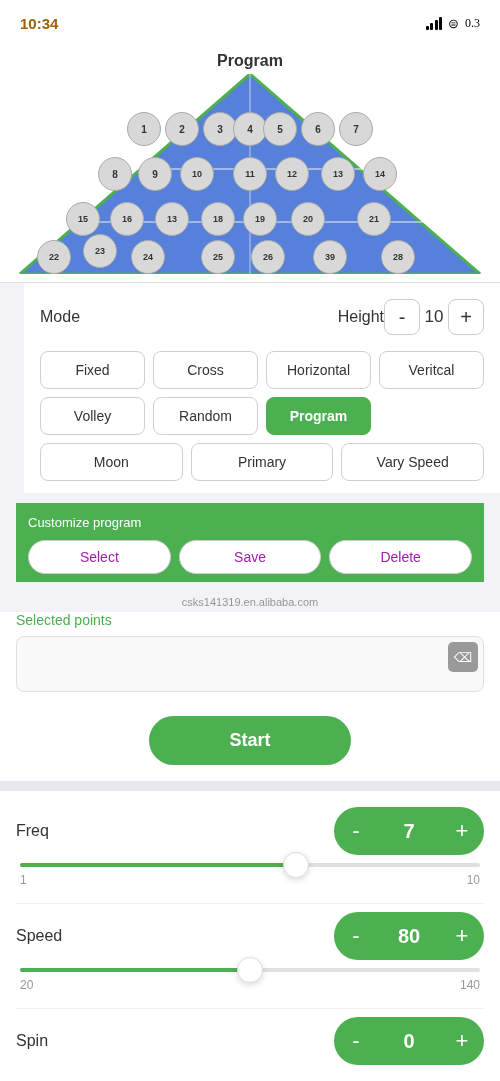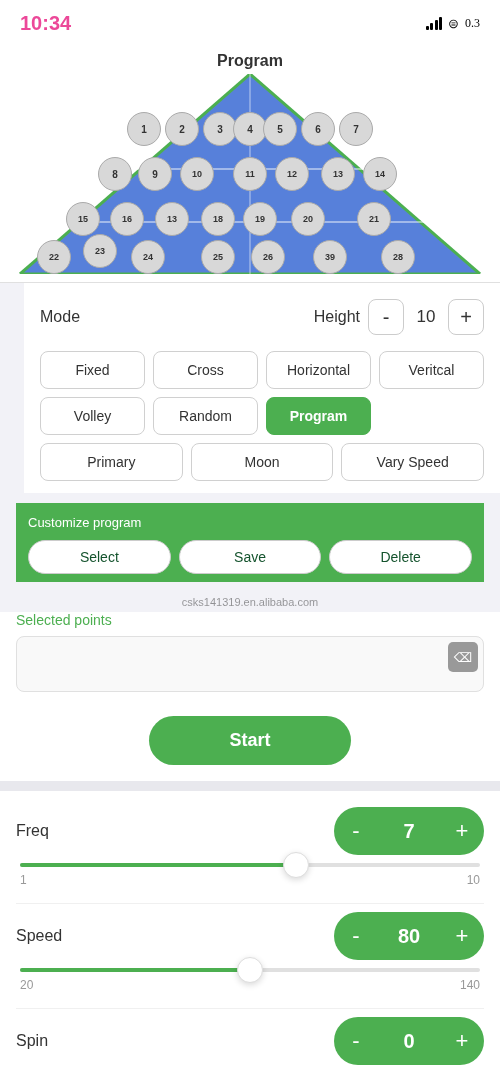--- a/index.html
+++ b/index.html
@@ -15,23 +15,23 @@
     
     .status-bar {
       background: white;
       display: flex;
       justify-content: space-between;
       align-items: center;
       padding: 8px 20px 6px;
       height: 44px;
     }
     .status-time {
-      font-size: 20px;
+      font-size: 15px;
       font-weight: 600;
-      color: #ec4899;
+      color: #a16207;
     }
     .status-icons {
       display: flex;
       align-items: center;
       gap: 6px;
     }
     .signal-bars {
       display: flex;
       align-items: flex-end;
       gap: 1.5px;
@@ -116,21 +116,20 @@
 
     .mode-label {
       font-size: 16px;
       font-weight: 500;
       color: #333;
     }
 
     .height-control {
       display: flex;
       align-items: center;
-      gap: 8px;
     }
 
     .height-label {
       font-size: 16px;
       font-weight: 500;
       color: #333;
     }
 
     .height-btn {
       width: 36px;
@@ -206,21 +205,21 @@
       justify-content: space-between;
     }
 
     .customize-btn {
       flex: 1;
       padding: 8px 4px;
       border: 1.5px solid #ccc;
       border-radius: 20px;
       background: white;
       font-size: 14px;
-      color: #14532d;
+      color: #a21caf;
       cursor: pointer;
       text-align: center;
     }
 
     
     .watermark {
       text-align: center;
       font-size: 11px;
       color: rgba(0,0,0,0.4);
       padding: 4px 0;
@@ -470,22 +469,22 @@
     <button class="mode-btn">Veritcal</button>
   </div>
 
   <div class="mode-buttons" style="margin-bottom:8px;">
     <button class="mode-btn">Volley</button>
     <button class="mode-btn">Random</button>
     <button class="mode-btn active">Program</button>
   </div>
 
   <div class="mode-buttons-row3">
+    <button class="mode-btn">Moon</button>
     <button class="mode-btn">Primary</button>
-    <button class="mode-btn">Moon</button>
     <button class="mode-btn">Vary Speed</button>
   </div>
 </div>
 
 <div class="customize-section">
   <div class="customize-label">Customize program</div>
   <div class="customize-buttons">
     <button class="customize-btn">Select</button>
     <button class="customize-btn">Save</button>
     <button class="customize-btn">Delete</button>

